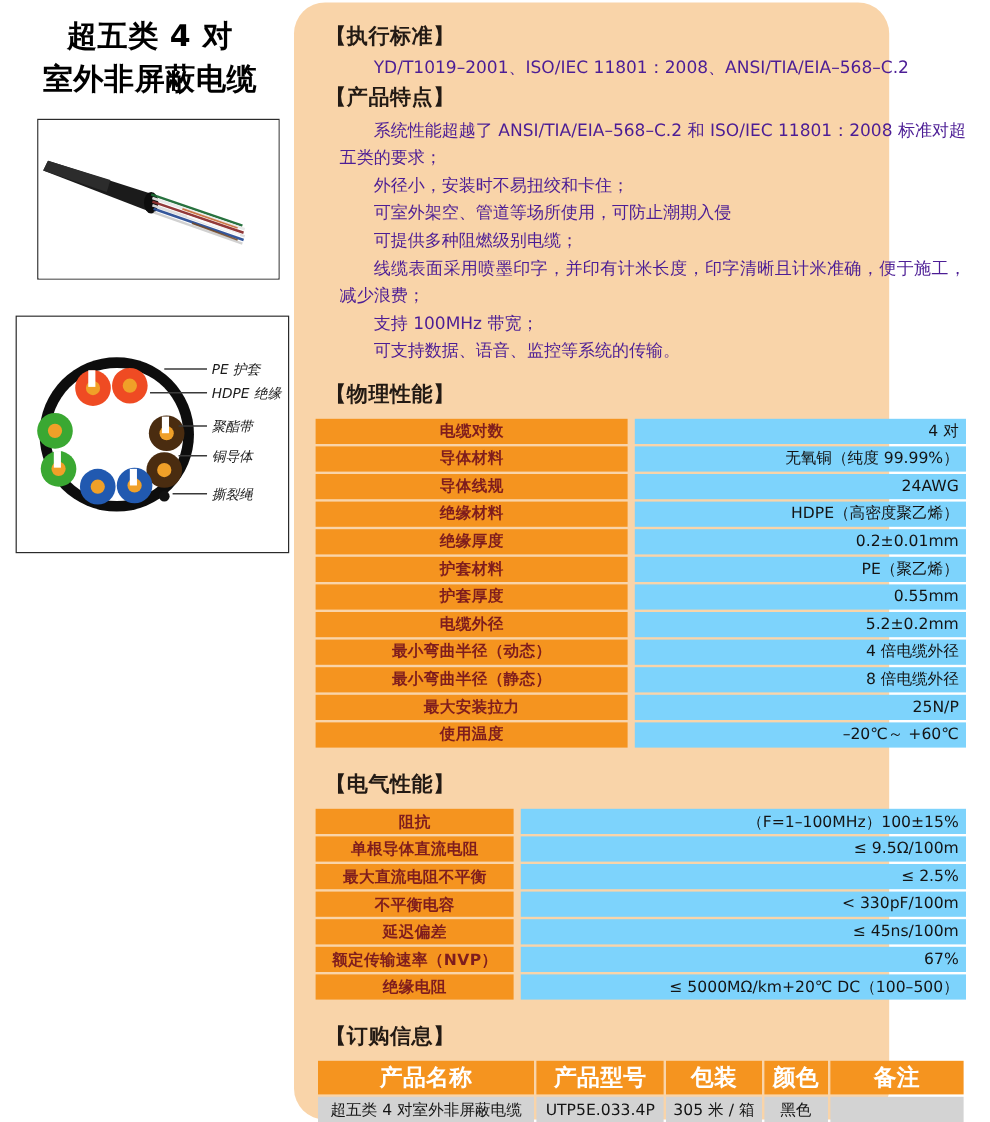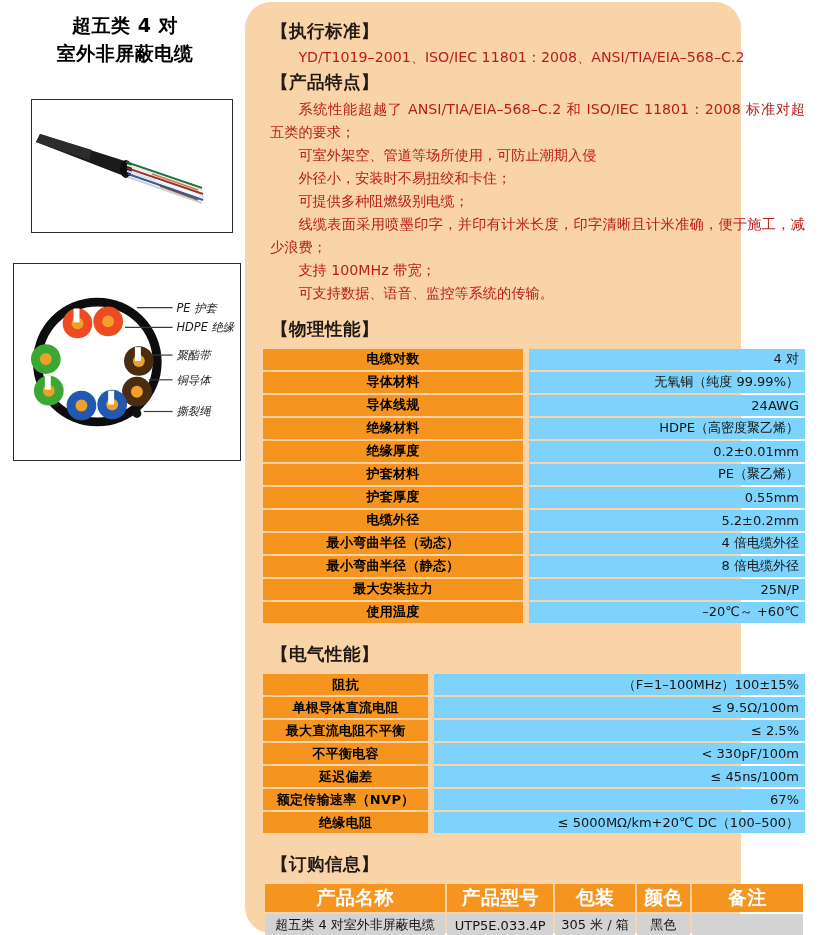--- a/index.html
+++ b/index.html
@@ -21,21 +21,21 @@
     position: absolute;
     left: 0; top: 0;
     width: 252px; height: 935px;
     background: #ffffff;
   }
   .product-title {
     position: absolute;
     left: 0; top: 12px;
     width: 250px;
     text-align: center;
-    font-size: 19px;
+    font-size: 25px;
     font-weight: bold;
     line-height: 1.45;
     color: #000000;
     letter-spacing: 0.5px;
   }
   .photo-frame {
     position: absolute;
     left: 31px; top: 99px;
     width: 202px; height: 134px;
     border: 1px solid #2b2b2b;
@@ -70,44 +70,44 @@
   .sec-head {
     font-size: 17.5px;
     font-weight: bold;
     color: #231a14;
     margin: 0 0 2px 8px;
     line-height: 1.5;
     letter-spacing: 0.5px;
   }
   .body-text {
     font-size: 14.2px;
-    color: #b91c1c;
+    color: #4c1d95;
     line-height: 1.62;
-    margin: 0 0 0 7px;
+    margin: 0 0 0 20px;
     text-align: justify;
   }
   .body-text .indent { text-indent: 2em; display: block; }
 
   
   table.spec {
     border-collapse: separate;
     border-spacing: 0 2px;
     width: 100%;
     margin: 5px 0 0 0;
     table-layout: fixed;
   }
   table.spec td {
     height: 21px;
     font-size: 13px;
     padding: 1px 6px;
     vertical-align: middle;
   }
   td.lbl {
     background: #f5941f;
-    color: #000000;
+    color: #7f1d1d;
     font-weight: bold;
     text-align: center;
     letter-spacing: 0.3px;
   }
   td.val {
     background: #7dd3fc;
     color: #141414;
     text-align: right;
   }
   td.gap { background: transparent; width: 5px; padding: 0; }
@@ -231,22 +231,22 @@
     <div class="panel-inner">
 
       <div class="sec-head">【执行标准】</div>
       <div class="body-text">
         <span class="indent">YD/T1019–2001、ISO/IEC 11801：2008、ANSI/TIA/EIA–568–C.2</span>
       </div>
 
       <div class="sec-head">【产品特点】</div>
       <div class="body-text">
         <span class="indent">系统性能超越了 ANSI/TIA/EIA–568–C.2 和 ISO/IEC 11801：2008 标准对超五类的要求；</span>
+        <span class="indent">外径小，安装时不易扭绞和卡住；</span>
         <span class="indent">可室外架空、管道等场所使用，可防止潮期入侵</span>
-        <span class="indent">外径小，安装时不易扭绞和卡住；</span>
         <span class="indent">可提供多种阻燃级别电缆；</span>
         <span class="indent">线缆表面采用喷墨印字，并印有计米长度，印字清晰且计米准确，便于施工，减少浪费；</span>
         <span class="indent">支持 100MHz 带宽；</span>
         <span class="indent">可支持数据、语音、监控等系统的传输。</span>
       </div>
 
       <div class="spacer-sm"></div>
 
       <div class="sec-head">【物理性能】</div>
       <table class="spec">

